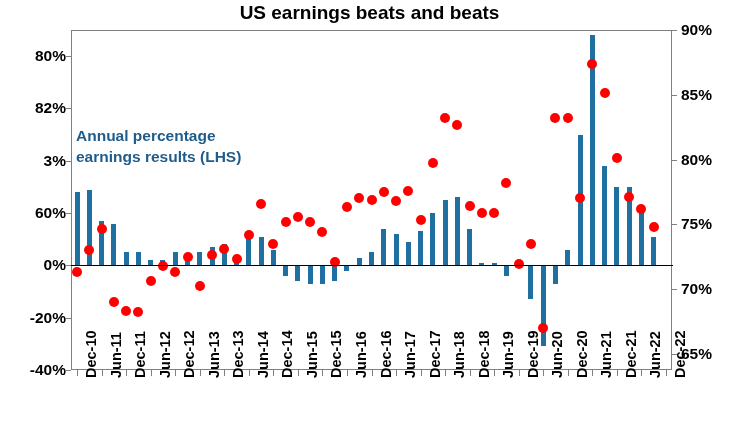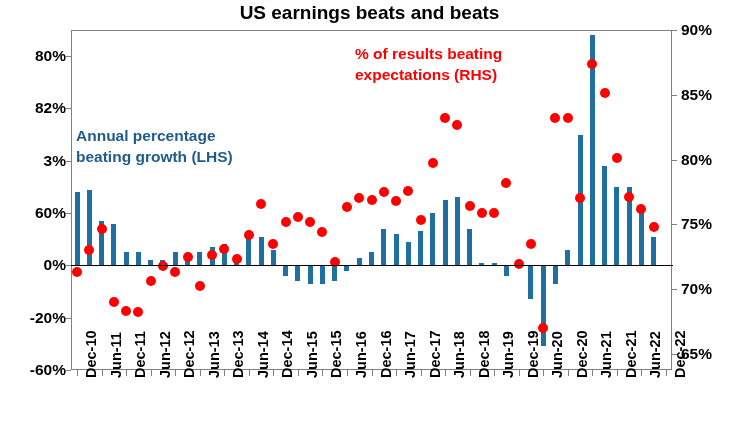--- a/index.html
+++ b/index.html
@@ -81,21 +81,21 @@
 <body>
 
 <div id="chart-root">
 
   <div id="chart-title">US earnings beats and beats</div>
 
   <div class="plot-frame"></div>
 
   <div id="left-axis">
       <div class="ytick-left-wrap" style="top: 370px;">
-        <div class="ytick-left" style="position: relative; transform: translateY(-50%);">-60%</div>
+        <div class="ytick-left" style="position: relative; transform: translateY(-50%);">-40%</div>
       </div>
       <div class="tick-mark-l" style="top: 370px;"></div>
       <div class="ytick-left-wrap" style="top: 317.692px;">
         <div class="ytick-left" style="position: relative; transform: translateY(-50%);">-20%</div>
       </div>
       <div class="tick-mark-l" style="top: 317.692px;"></div>
       <div class="ytick-left-wrap" style="top: 265.385px;">
         <div class="ytick-left" style="position: relative; transform: translateY(-50%);">0%</div>
       </div>
       <div class="tick-mark-l" style="top: 265.385px;"></div>
@@ -290,18 +290,16 @@
       <div class="dot" title="Mar-21: 77%" style="left: 575.01px; top: 193.381px; background: rgb(255, 0, 0);"></div>
       <div class="dot" title="Jun-21: 87.4%" style="left: 587.276px; top: 58.6762px; background: rgb(255, 0, 0);"></div>
       <div class="dot" title="Sep-21: 85.1%" style="left: 599.541px; top: 88.4667px; background: rgb(255, 0, 0);"></div>
       <div class="dot" title="Dec-21: 80.1%" style="left: 611.806px; top: 153.229px; background: rgb(255, 0, 0);"></div>
       <div class="dot" title="Mar-22: 77.1%" style="left: 624.071px; top: 192.086px; background: rgb(255, 0, 0);"></div>
       <div class="dot" title="Jun-22: 76.2%" style="left: 636.337px; top: 203.743px; background: rgb(255, 0, 0);"></div>
       <div class="dot" title="Sep-22: 74.8%" style="left: 648.602px; top: 221.876px; background: rgb(255, 0, 0);"></div>
     </div>
 
   <div class="legend-lhs">Annual percentage
-beating growth (LHS)</div>
-  <div class="legend-rhs">% of results beating
-expectations (RHS)</div>
+earnings results (LHS)</div>
 
 <div class="zero-line" style="top: 265.385px;"></div>
   </div>
 
 </body></html>

